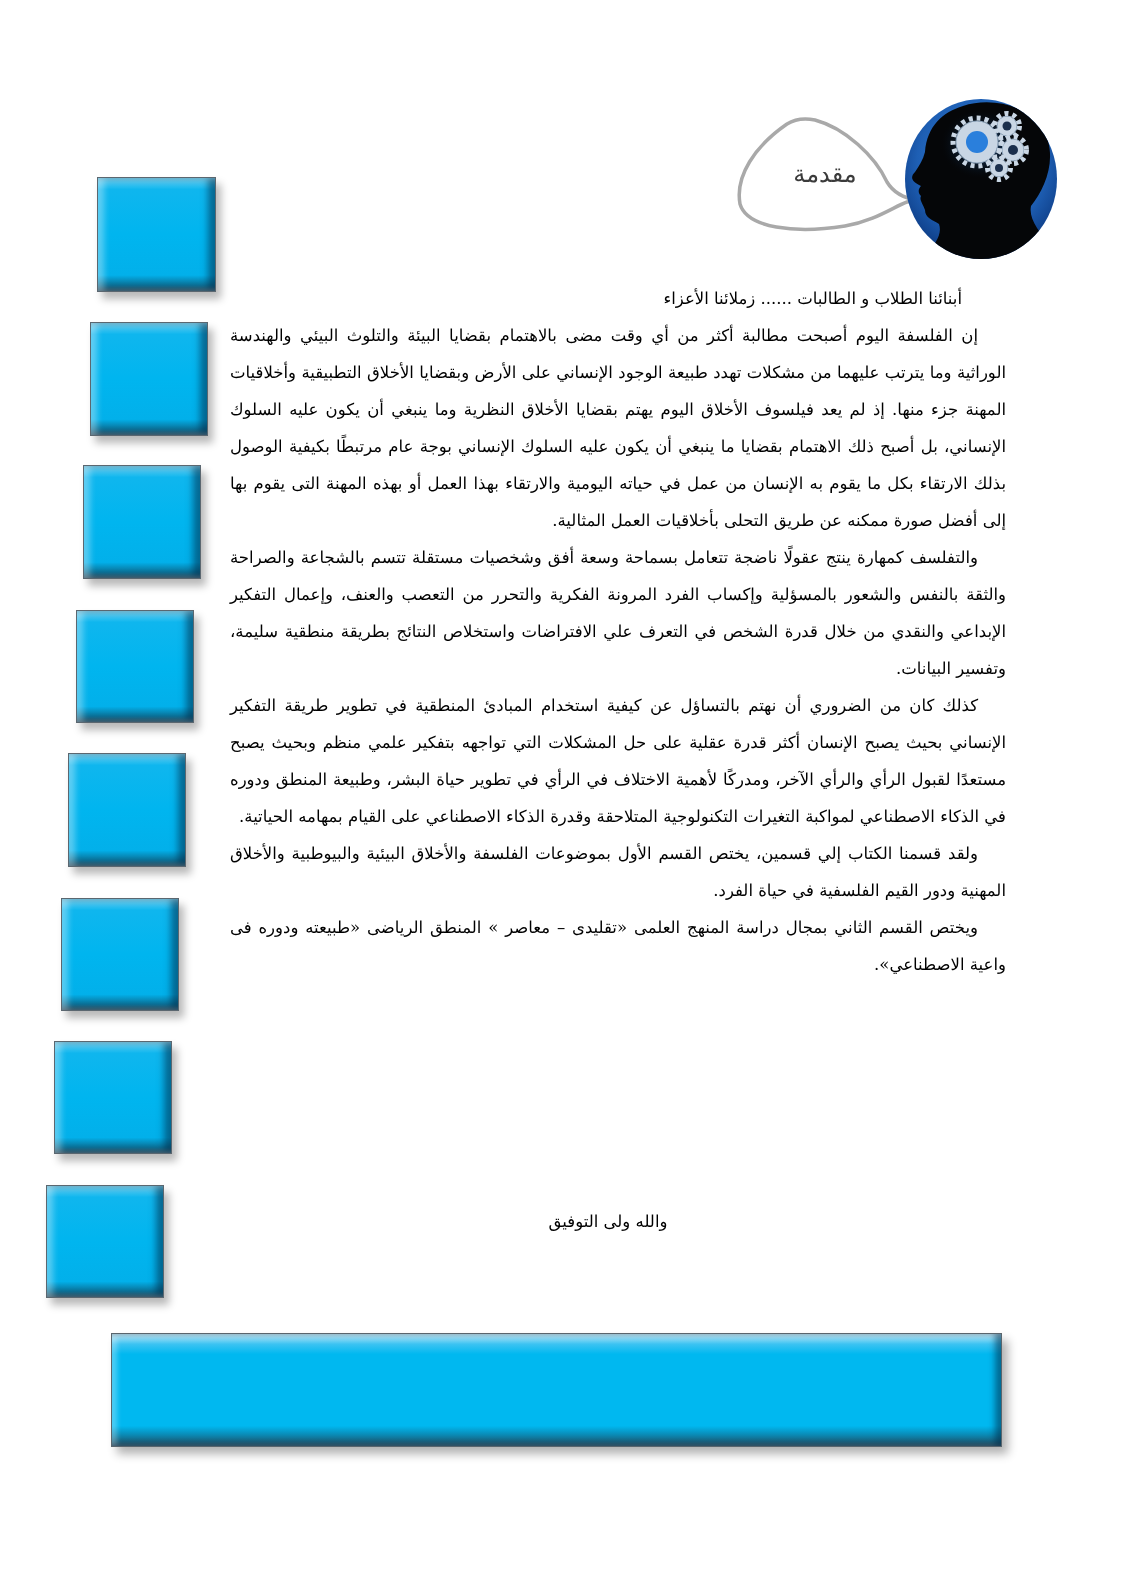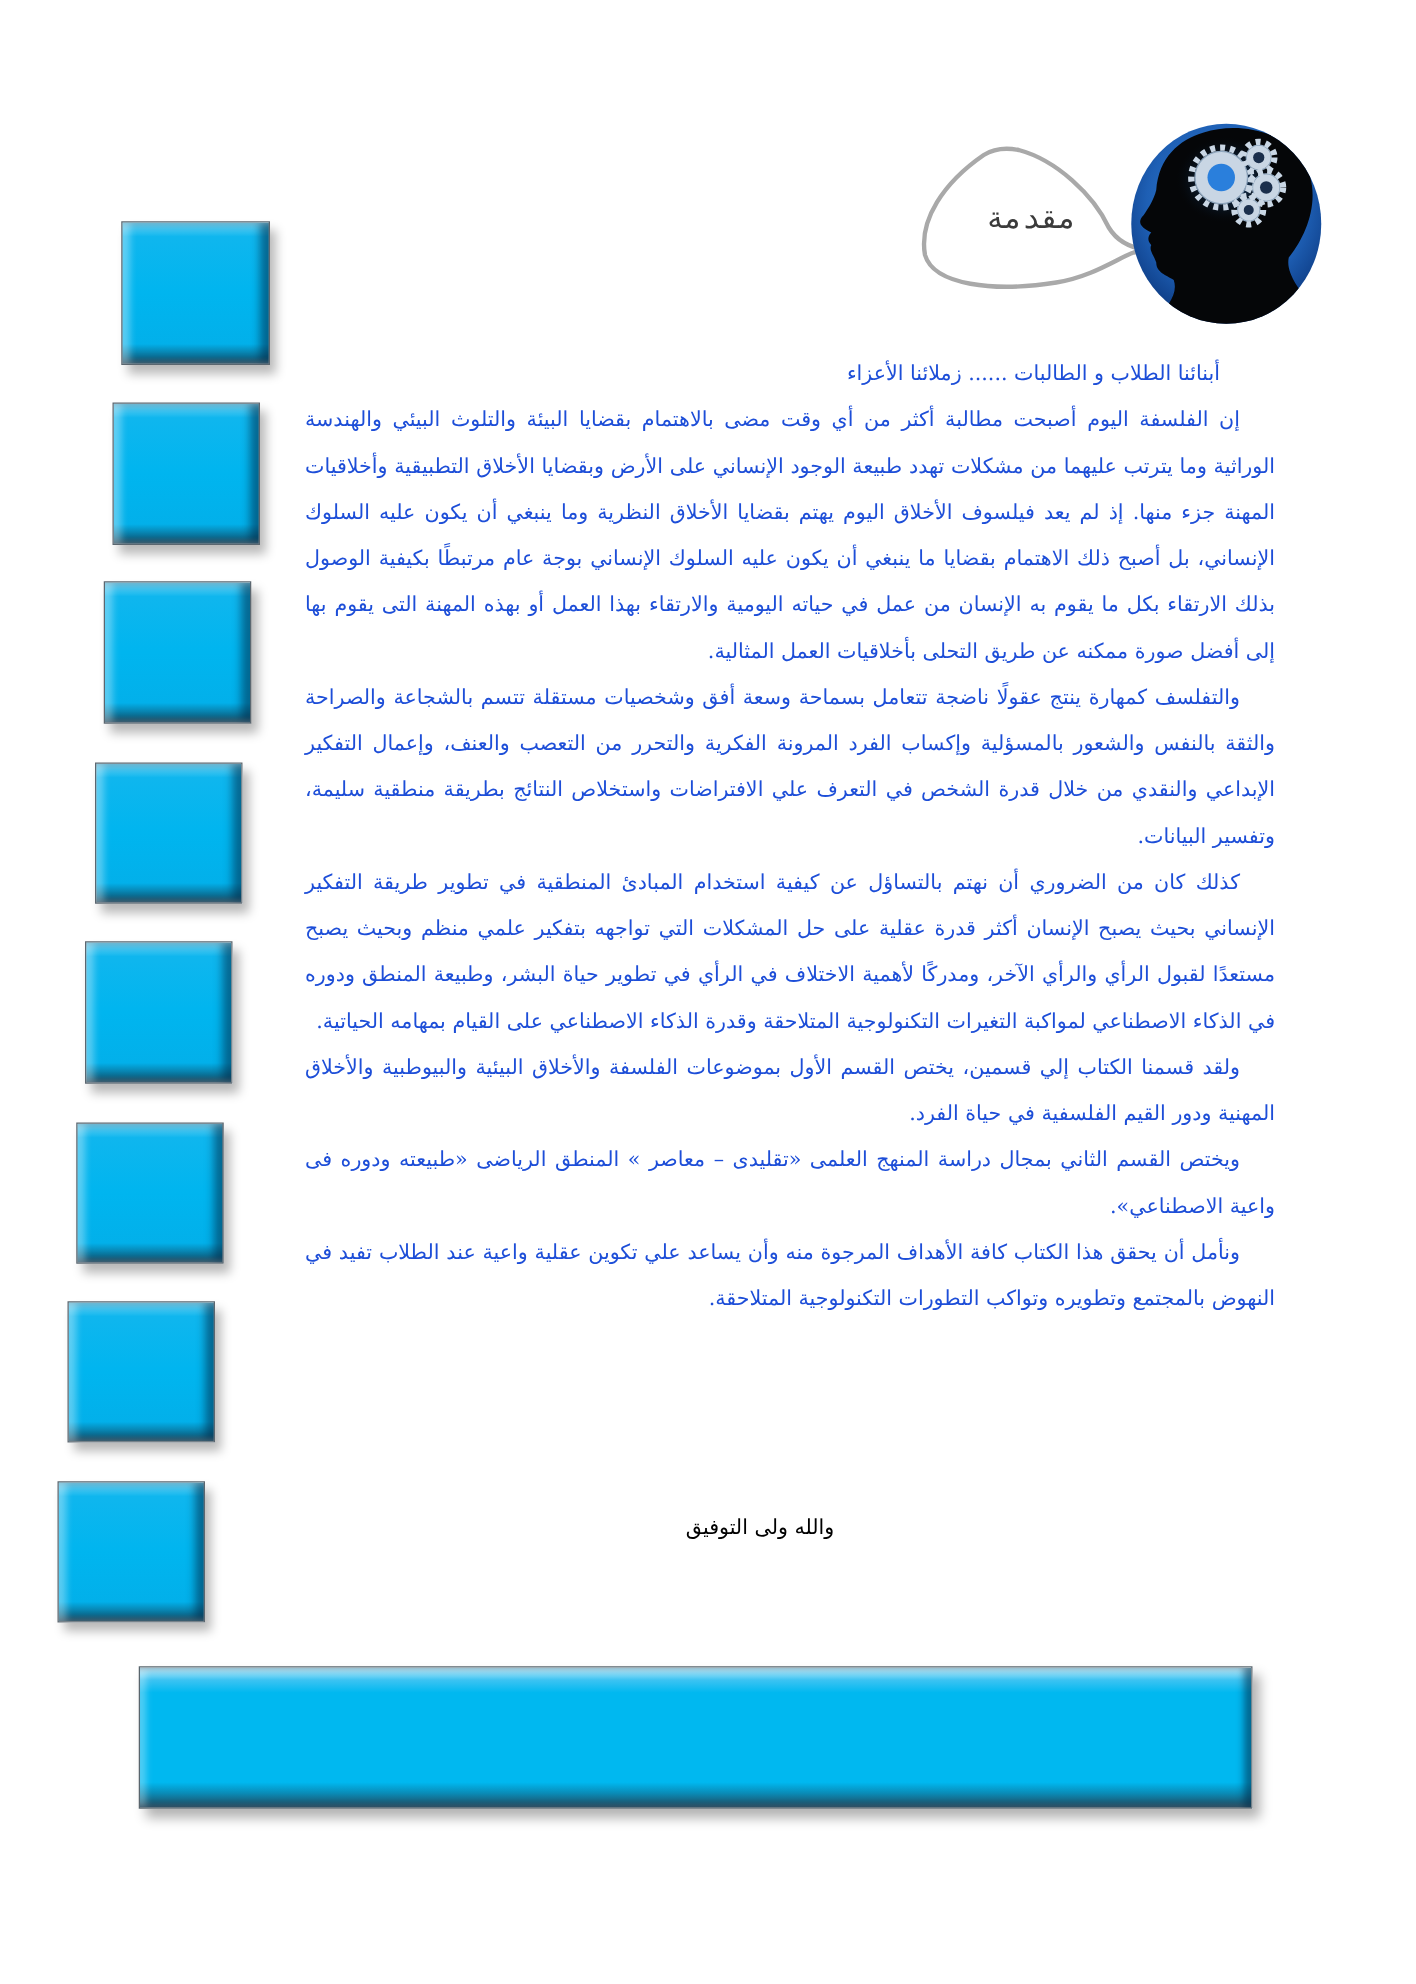--- a/index.html
+++ b/index.html
@@ -22,28 +22,28 @@
       border: 1.5px solid #59656d;
       box-shadow: 6px 7px 9px rgba(0,0,0,0.3), inset -6px 0 6px rgba(0,40,70,0.55), inset 5px 0 5px rgba(255,255,255,0.3);
       box-sizing: border-box;
     }
     .bubble {
       position: absolute; left: 735px; top: 116px; width: 190px; height: 120px;
     }
     .bubble-title {
       position: absolute; left: 770px; top: 160px; width: 110px; text-align: center;
       font-size: 24px; color: #3b3b3b;
-      font-family: Liberation Mono, monospace;
+      font-family: Liberation Serif, serif;
     }
     .head-img { position: absolute; left: 903px; top: 96px; width: 156px; height: 166px; }
     .body-text {
-      position: absolute; left: 244px; top: 280px; width: 776px;
+      position: absolute; left: 230px; top: 280px; width: 776px;
       direction: rtl; text-align: justify;
       font-family: "DejaVu Serif", serif;
-      font-size: 16.5px; line-height: 37px; color: #1d4ed8;
+      font-size: 16.5px; line-height: 37px; color: #000000;
     }
     .body-text p { margin: 0; text-indent: 28px; }
     .body-text p.greet { text-indent: 44px; }
     .closing {
       position: absolute; left: 230px; top: 1212px; width: 776px;
       direction: rtl; text-align: center;
       font-family: "DejaVu Serif", serif; font-size: 16.5px; color: #000000;
       padding-right: 20px; box-sizing: border-box;
     }
   </style>
@@ -102,18 +102,17 @@
   </g>
 </svg>
 
 <div class="body-text">
   <p class="greet">أبنائنا الطلاب و الطالبات ...... زملائنا الأعزاء</p>
   <p>إن الفلسفة اليوم أصبحت مطالبة أكثر من أي وقت مضى بالاهتمام بقضايا البيئة والتلوث البيئي والهندسة الوراثية وما يترتب عليهما من مشكلات تهدد طبيعة الوجود الإنساني على الأرض وبقضايا الأخلاق التطبيقية وأخلاقيات المهنة جزء منها. إذ لم يعد فيلسوف الأخلاق اليوم يهتم بقضايا الأخلاق النظرية وما ينبغي أن يكون عليه السلوك الإنساني، بل أصبح ذلك الاهتمام بقضايا ما ينبغي أن يكون عليه السلوك الإنساني بوجة عام مرتبطًا بكيفية الوصول بذلك الارتقاء بكل ما يقوم به الإنسان من عمل في حياته اليومية والارتقاء بهذا العمل أو بهذه المهنة التى يقوم بها إلى أفضل صورة ممكنه عن طريق التحلى بأخلاقيات العمل المثالية.</p>
   <p>والتفلسف كمهارة ينتج عقولًا ناضجة تتعامل بسماحة وسعة أفق وشخصيات مستقلة تتسم بالشجاعة والصراحة والثقة بالنفس والشعور بالمسؤلية وإكساب الفرد المرونة الفكرية والتحرر من التعصب والعنف، وإعمال التفكير الإبداعي والنقدي من خلال قدرة الشخص في التعرف علي الافتراضات واستخلاص النتائج بطريقة منطقية سليمة، وتفسير البيانات.</p>
   <p>كذلك كان من الضروري أن نهتم بالتساؤل عن كيفية استخدام المبادئ المنطقية في تطوير طريقة التفكير الإنساني بحيث يصبح الإنسان أكثر قدرة عقلية على حل المشكلات التي تواجهه بتفكير علمي منظم وبحيث يصبح مستعدًا لقبول الرأي والرأي الآخر، ومدركًا لأهمية الاختلاف في الرأي في تطوير حياة البشر، وطبيعة المنطق ودوره في الذكاء الاصطناعي لمواكبة التغيرات التكنولوجية المتلاحقة وقدرة الذكاء الاصطناعي على القيام بمهامه الحياتية.</p>
   <p>ولقد قسمنا الكتاب إلي قسمين، يختص القسم الأول بموضوعات الفلسفة والأخلاق البيئية والبيوطبية والأخلاق المهنية ودور القيم الفلسفية في حياة الفرد.</p>
   <p>ويختص القسم الثاني بمجال دراسة المنهج العلمى «تقليدى – معاصر » المنطق الرياضى «طبيعته ودوره فى واعية الاصطناعي».</p>
-  <p>ونأمل أن يحقق هذا الكتاب كافة الأهداف المرجوة منه وأن يساعد علي تكوين عقلية واعية عند الطلاب تفيد في النهوض بالمجتمع وتطويره وتواكب التطورات التكنولوجية المتلاحقة.</p>
 </div>
 
 <div class="closing">والله ولى التوفيق</div>
 
 <div class="bar"></div>
 
 </body></html>

